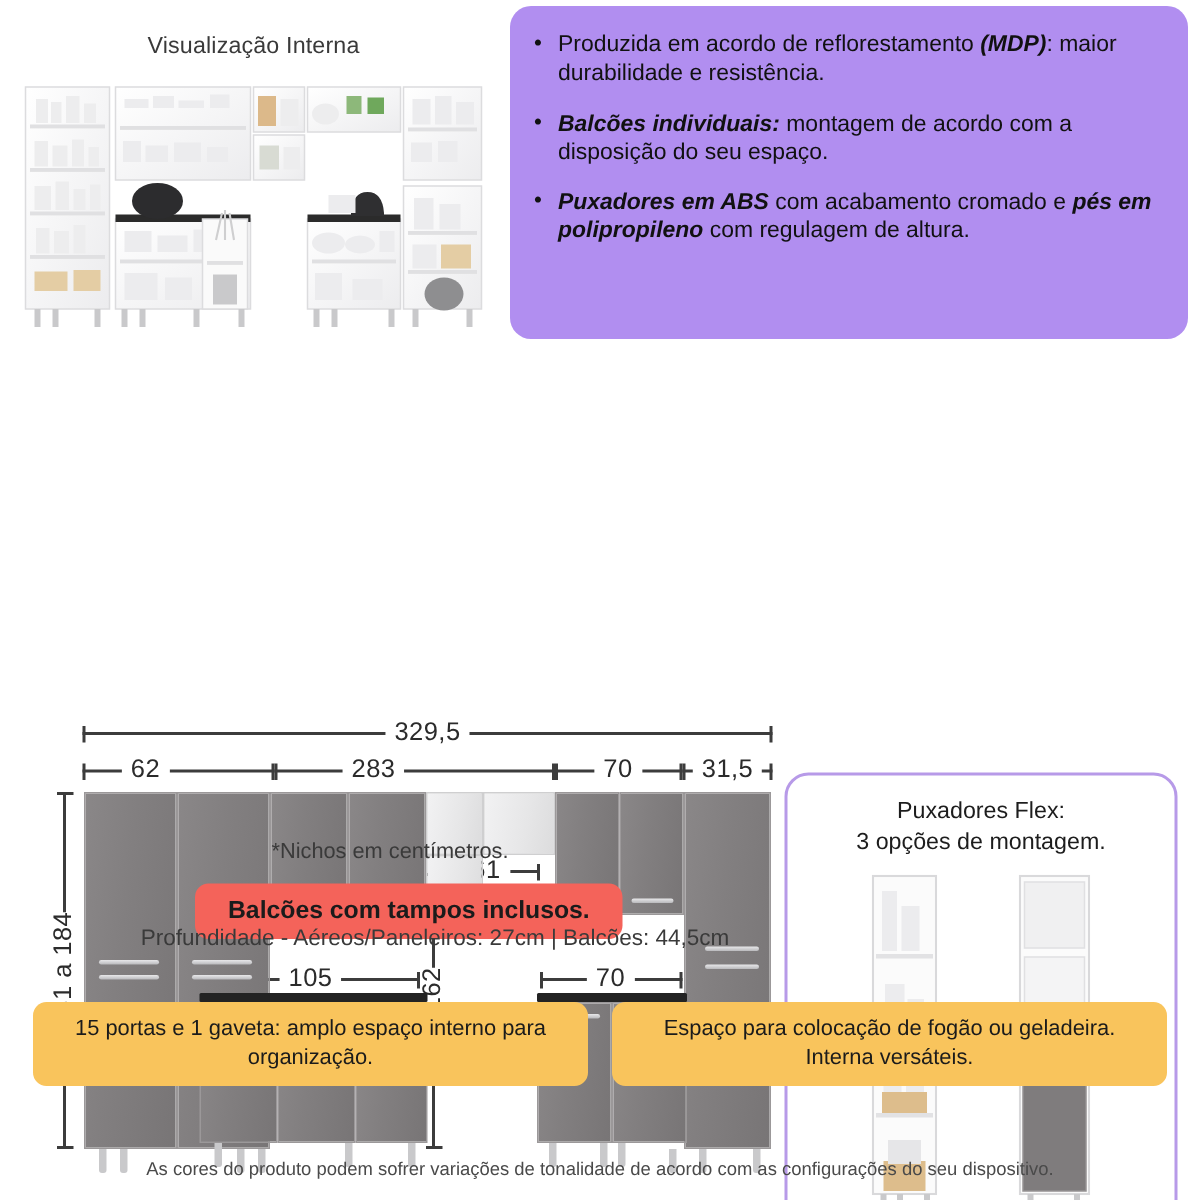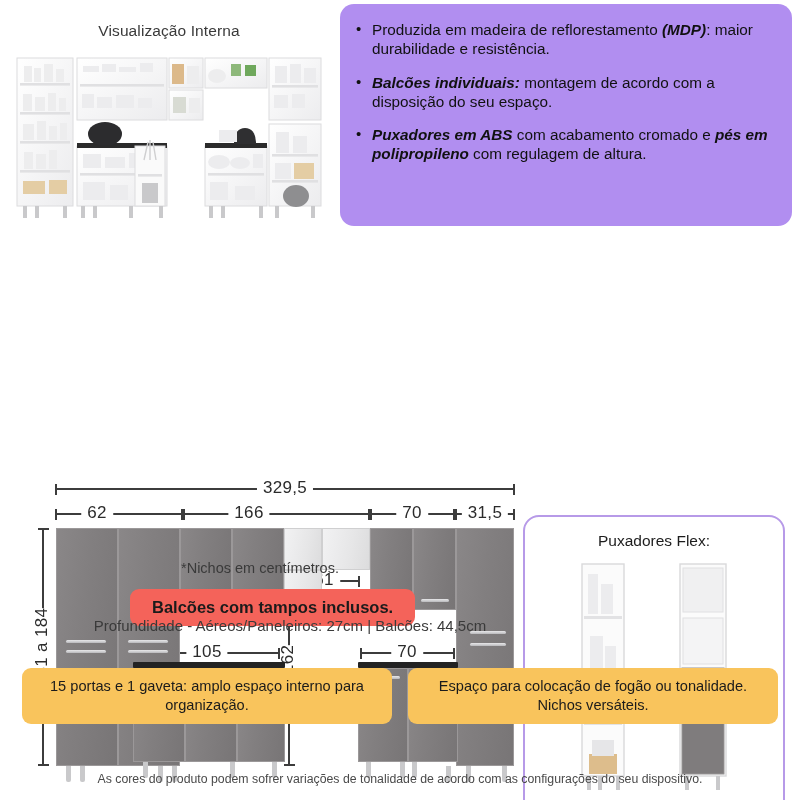--- a/index.html
+++ b/index.html
@@ -274,21 +274,21 @@
           <rect x="262" y="156" width="4" height="12"></rect>
             <rect x="298" y="156" width="4" height="12"></rect>
         </g>
       </svg>
     </div>
   </div>
 
   <div class="features-panel">
     <div class="feature-item">
       <span class="bullet">•</span>
-      <span class="feat-text"><span>Produzida em madeira de reflorestamento </span><b>(MDP)</b><span>: maior durabilidade e resistência.</span></span>
+      <span class="feat-text"><span>Produzida em acordo de reflorestamento </span><b>(MDP)</b><span>: maior durabilidade e resistência.</span></span>
     </div>
     <div class="feature-item">
       <span class="bullet">•</span>
       <span class="feat-text"><b>Balcões individuais:</b><span> montagem de acordo com a disposição do seu espaço.</span></span>
     </div>
     <div class="feature-item">
       <span class="bullet">•</span>
       <span class="feat-text"><b>Puxadores em ABS</b><span> com acabamento cromado e </span><b>pés em polipropileno</b><span> com regulagem de altura.</span></span>
     </div>
   </div>
@@ -296,21 +296,21 @@
 
 <div class="diagram-area">
 
   <div class="dimline" style="left:55px; top:256px; width:460px;"></div>
   <div class="dimlabel" style="left:285px; top:256px;">329,5</div>
 
   <div class="dimline" style="left:55px; top:281px; width:128px;"></div>
   <div class="dimlabel" style="left:97px; top:281px;">62</div>
 
   <div class="dimline" style="left:183px; top:281px; width:187px;"></div>
-  <div class="dimlabel" style="left:249px; top:281px;">166</div>
+  <div class="dimlabel" style="left:249px; top:281px;">283</div>
 
   <div class="dimline" style="left:370px; top:281px; width:85px;"></div>
   <div class="dimlabel" style="left:412px; top:281px;">70</div>
 
   <div class="dimline" style="left:455px; top:281px; width:60px;"></div>
   <div class="dimlabel" style="left:485px; top:281px;">31,5</div>
 
   <div class="vdimline" style="left:42px; top:296px; height:238px;"></div>
   <div class="vdimlabel" style="left:42px; top:415px;">181 a 184</div>
 
@@ -380,20 +380,21 @@
   <div class="foot" style="left:446px; top:534px; height:16px;"></div>
   <div class="foot" style="left:466px; top:534px; height:16px;"></div>
   <div class="foot" style="left:502px; top:534px; height:16px;"></div>
 
   <div class="connector-dot" style="left:483px; top:436px;"></div>
   <div class="connector" style="left:493px; top:440px; width:32px;"></div>
 
   <div class="flex-card" style="left:523px; top:283px; width:262px; height:318px;">
     <div class="flex-title">
       <span>Puxadores Flex:</span><br>
+      <span>3 opções de montagem.</span>
     </div>
     <svg width="240" height="240" viewBox="0 0 240 240" style="display:block;margin:6px auto 0;">
 
       <rect x="48" y="6" width="42" height="212" fill="#fbfbfb" stroke="#d9d9db" stroke-width="1.4"></rect>
       <rect x="50" y="58" width="38" height="3" fill="#e2e2e4"></rect>
       <rect x="50" y="112" width="38" height="3" fill="#e2e2e4"></rect>
       <rect x="50" y="164" width="38" height="3" fill="#e2e2e4"></rect>
       <g fill="#ececee">
         <rect x="54" y="16" width="10" height="40"></rect>
           <rect x="67" y="26" width="12" height="30"></rect>
@@ -425,16 +426,16 @@
 </div>
 
 <div class="measures-note">*Nichos em centímetros.</div>
 
 <div class="red-badge">Balcões com tampos inclusos.</div>
 
 <div class="depth-line">Profundidade - Aéreos/Paneleiros: 27cm | Balcões: 44,5cm</div>
 
 <div class="orange-row">
   <div class="orange-box">15 portas e 1 gaveta: amplo espaço interno para organização.</div>
-  <div class="orange-box">Espaço para colocação de fogão ou tonalidade. Nichos versáteis.</div>
+  <div class="orange-box">Espaço para colocação de fogão ou geladeira. Interna versáteis.</div>
 </div>
 
 <div class="disclaimer">As cores do produto podem sofrer variações de tonalidade de acordo com as configurações do seu dispositivo.</div>
 
 </body></html>

